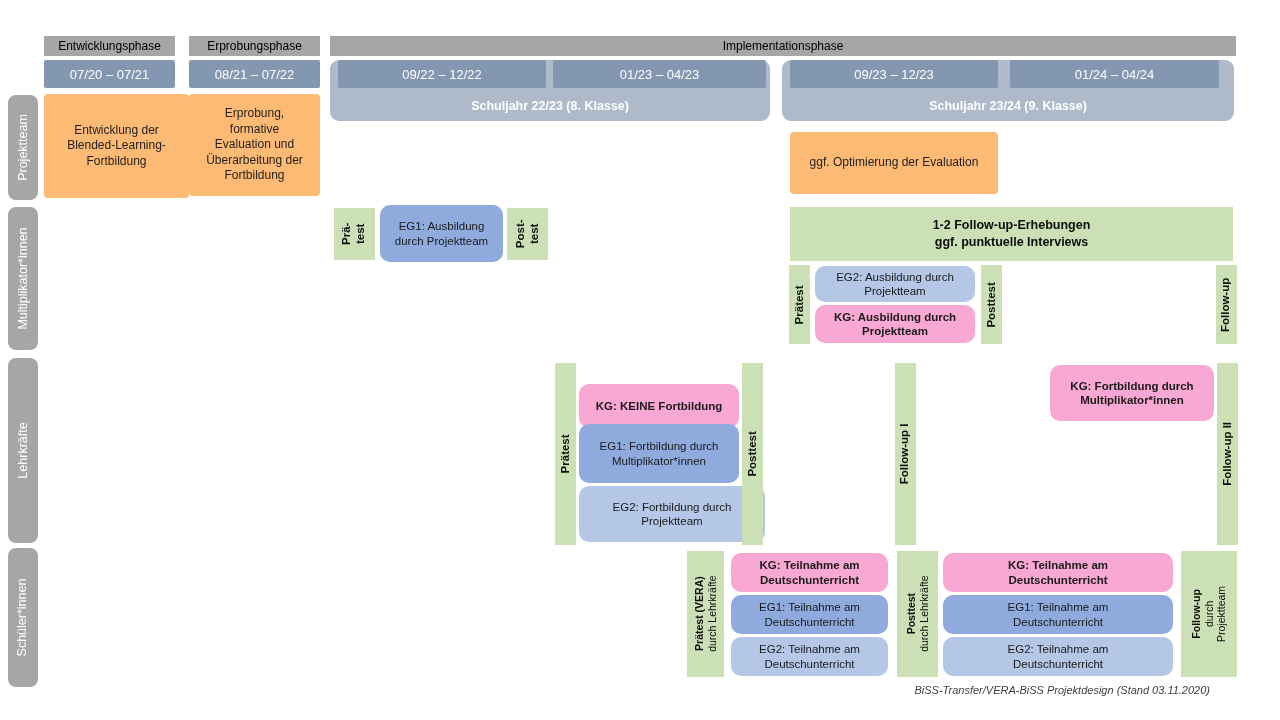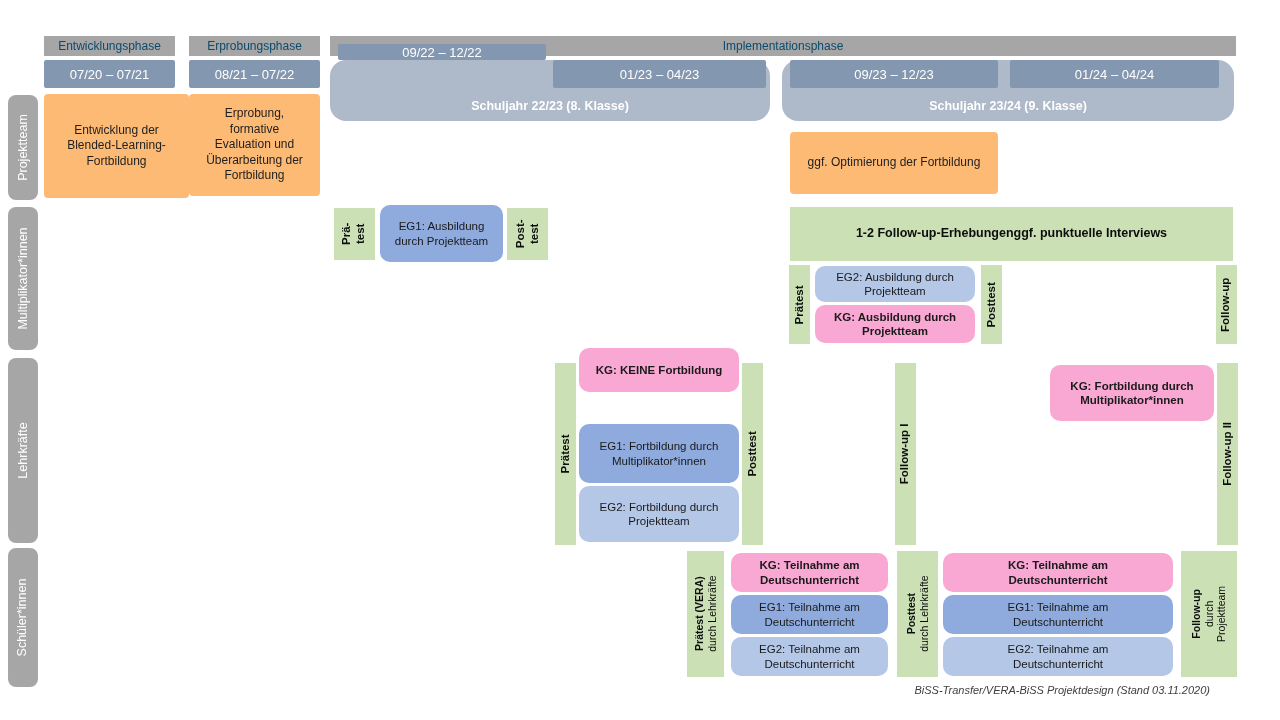--- a/index.html
+++ b/index.html
@@ -3,25 +3,25 @@
 <meta charset="utf-8">
 <style>
   html,body{margin:0;padding:0;}
   body{
     width:1280px;height:720px;position:relative;background:#ffffff;
     font-family:"Liberation Sans", sans-serif;overflow:hidden;
     -webkit-font-smoothing:antialiased;
   }
   .abs{position:absolute;box-sizing:border-box;}
   .flexc{display:flex;align-items:center;justify-content:center;}
-  .col{flex-direction:row;}
-
-  .phasebar{background:#a6a6a6;color:#0c4a6e;font-size:12px;}
+  .col{flex-direction:column;}
+
+  .phasebar{background:#a6a6a6;color:#000000;font-size:12px;}
   .pill{background:#8497b0;color:#ffffff;font-size:13px;border-radius:2px;}
-  .band{background:#aeb9ca;border-radius:16px;color:#ffffff;font-weight:bold;font-size:12.5px;
+  .band{background:#aeb9ca;border-radius:9px;color:#ffffff;font-weight:bold;font-size:12.5px;
         display:flex;align-items:flex-end;justify-content:center;padding-bottom:8px;}
   .rowlabel{background:#a6a6a6;border-radius:8px;color:#ffffff;font-size:12.5px;}
 
   .graybox{background:#fdba74;border-radius:4px;}
   .kgbox{background:#f9a8d4;border-radius:10px;font-weight:bold;}
   .eg1box{background:#8faadc;border-radius:10px;}
   .eg2box{background:#b4c7e7;border-radius:10px;}
   .green{background:#cbe0b5;}
 
   .btext{font-size:11.5px;color:#1a1a1a;text-align:center;line-height:1.25;padding:2px 8px;}
@@ -57,21 +57,21 @@
 <div class="abs band" style="left:782px;top:60px;width:452px;height:61px">
   <span>Schuljahr 23/24 (9. Klasse)</span>
 </div>
 
 <div class="abs pill flexc" style="left:44px;top:60px;width:131px;height:28px">
   <span>07/20 – 07/21</span>
 </div>
 <div class="abs pill flexc" style="left:189px;top:60px;width:131px;height:28px">
   <span>08/21 – 07/22</span>
 </div>
-<div class="abs pill flexc" style="left:338px;top:44px;width:208px;height:16px">
+<div class="abs pill flexc" style="left:338px;top:60px;width:208px;height:28px">
   <span>09/22 – 12/22</span>
 </div>
 <div class="abs pill flexc" style="left:553px;top:60px;width:213px;height:28px">
   <span>01/23 – 04/23</span>
 </div>
 <div class="abs pill flexc" style="left:790px;top:60px;width:208px;height:28px">
   <span>09/23 – 12/23</span>
 </div>
 <div class="abs pill flexc" style="left:1010px;top:60px;width:209px;height:28px">
   <span>01/24 – 04/24</span>
@@ -90,21 +90,21 @@
   <div class="vtext">Schüler*innen</div>
 </div>
 
 <div class="abs graybox flexc" style="left:44px;top:94px;width:145px;height:104px">
   <div class="btext12">Entwicklung der Blended-Learning-Fortbildung</div>
 </div>
 <div class="abs graybox flexc" style="left:189px;top:94px;width:131px;height:102px">
   <div class="btext12">Erprobung, formative Evaluation und Überarbeitung der Fortbildung</div>
 </div>
 <div class="abs graybox flexc" style="left:790px;top:132px;width:208px;height:62px">
-  <div class="btext12">ggf. Optimierung der Fortbildung</div>
+  <div class="btext12">ggf. Optimierung der Evaluation</div>
 </div>
 
 <div class="abs green flexc" style="left:334px;top:208px;width:41px;height:52px">
   <div class="vtext vgreen">
     <span class="line">Prä-</span>
     <span class="line">test</span>
   </div>
 </div>
 <div class="abs eg1box flexc" style="left:380px;top:205px;width:123px;height:57px">
   <div class="btext">EG1: Ausbildung durch Projektteam</div>
@@ -133,27 +133,27 @@
 <div class="abs green flexc" style="left:981px;top:265px;width:21px;height:79px">
   <div class="vtext vgreen">Posttest</div>
 </div>
 <div class="abs green flexc" style="left:1216px;top:265px;width:21px;height:79px">
   <div class="vtext vgreen">Follow-up</div>
 </div>
 
 <div class="abs green flexc" style="left:555px;top:363px;width:21px;height:182px">
   <div class="vtext vgreen">Prätest</div>
 </div>
-<div class="abs kgbox flexc" style="left:579px;top:348px;width:160px;height:44px">
+<div class="abs kgbox flexc" style="left:579px;top:384px;width:160px;height:44px">
   <div class="btext">KG: KEINE Fortbildung</div>
 </div>
 <div class="abs eg1box flexc" style="left:579px;top:424px;width:160px;height:59px">
   <div class="btext">EG1: Fortbildung durch Multiplikator*innen</div>
 </div>
-<div class="abs eg2box flexc" style="left:579px;top:486px;width:160px;height:56px">
+<div class="abs eg2box flexc" style="left:579px;top:486px;width:186px;height:56px">
   <div class="btext">EG2: Fortbildung durch Projektteam</div>
 </div>
 <div class="abs green flexc" style="left:742px;top:363px;width:21px;height:182px">
   <div class="vtext vgreen">Posttest</div>
 </div>
 <div class="abs green flexc" style="left:895px;top:363px;width:21px;height:182px">
   <div class="vtext vgreen">Follow-up I</div>
 </div>
 <div class="abs kgbox flexc" style="left:1050px;top:365px;width:164px;height:56px">
   <div class="btext">KG: Fortbildung durch Multiplikator*innen</div>

